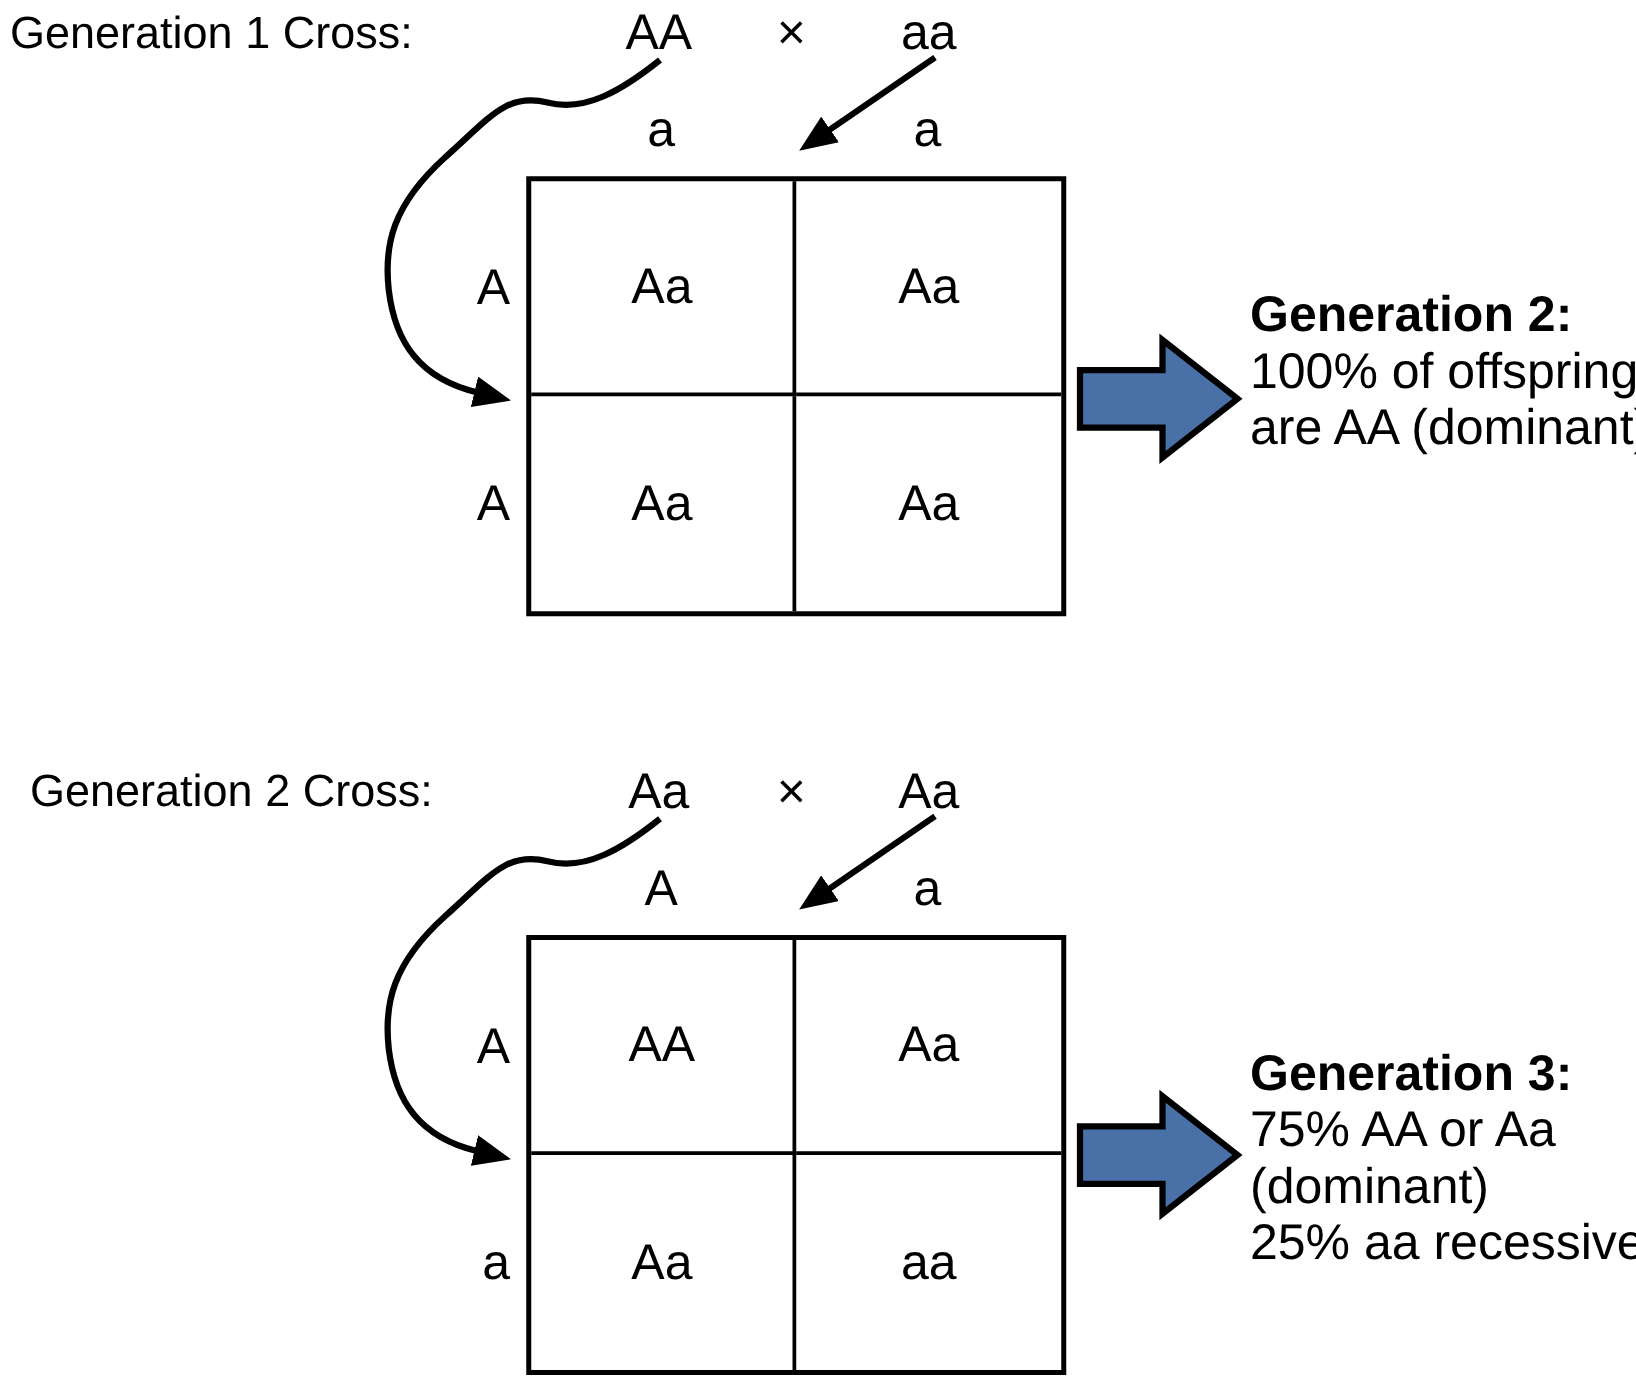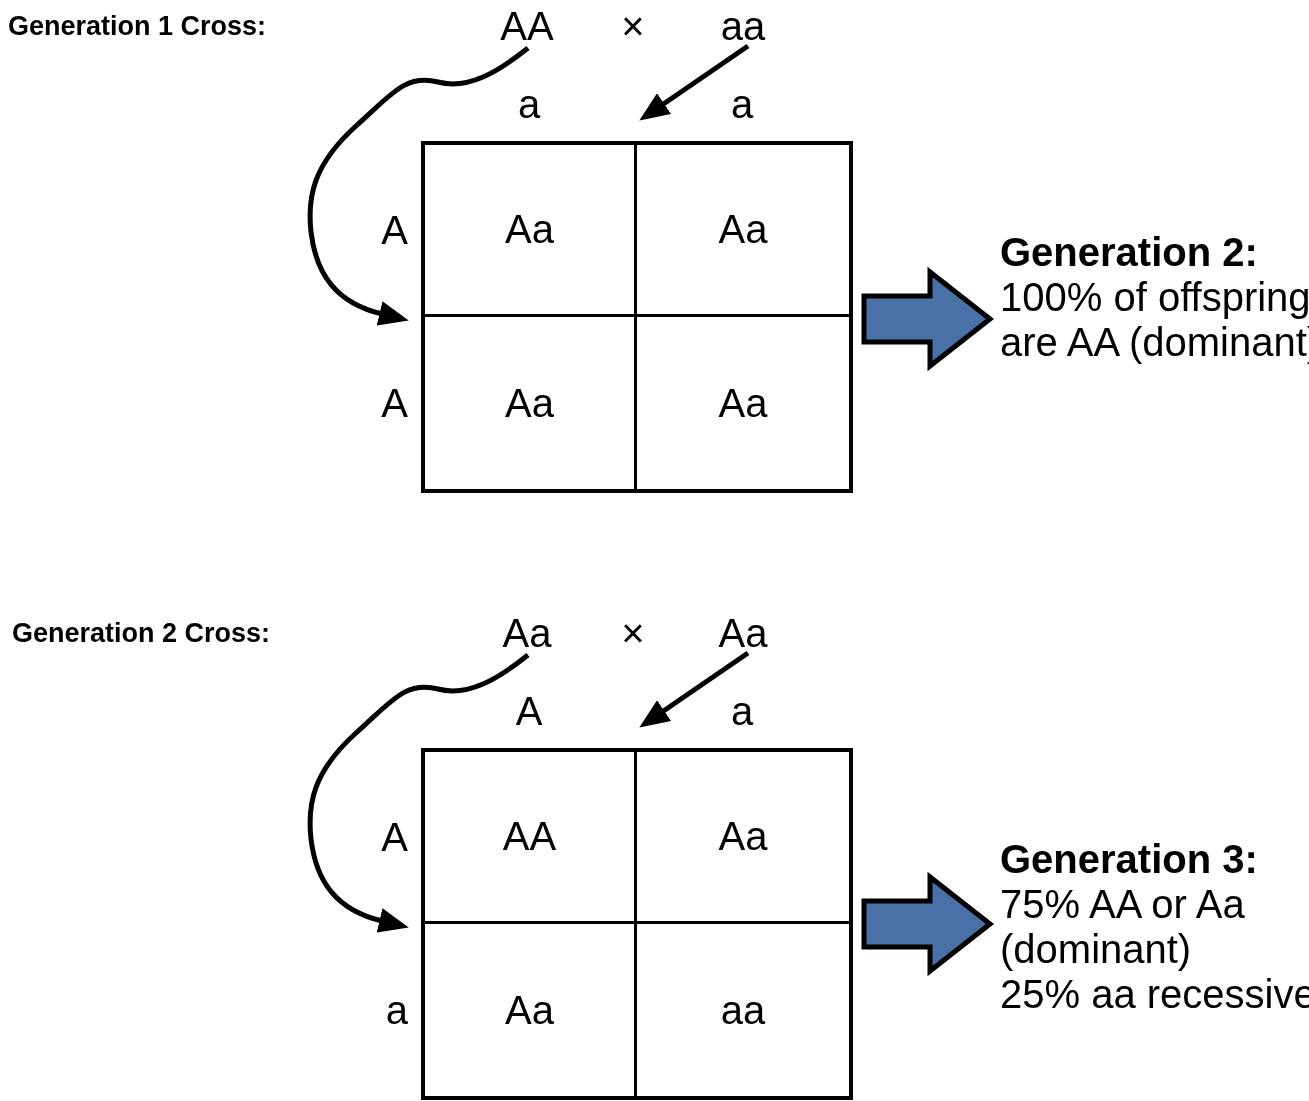--- a/index.html
+++ b/index.html
@@ -7,22 +7,22 @@
     position: relative;
     width: 1309px;
     height: 1101px;
     background: #ffffff;
     font-family: "Liberation Sans", "DejaVu Sans", sans-serif;
     color: #000000;
     overflow: hidden;
   }
   .abs { position: absolute; }
   .title {
-    font-size: 27px;
-    font-weight: bold;
+    font-size: 36px;
+    font-weight: normal;
     line-height: 48px;
     white-space: nowrap;
   }
   .genotype {
     font-size: 40px;
     line-height: 48px;
     white-space: nowrap;
   }
   .centered { transform: translateX(-50%); }
   .rowlabel {
@@ -91,21 +91,21 @@
         <span>Aa</span>
       </div>
   </div>
 
   <div class="abs result-block" style="left:1000px; top:230px;">
     <div class="result-title">Generation 2:</div>
     <div>100% of offspring</div>
     <div>are AA (dominant)</div>
   </div>
 
-  <div class="abs title" style="left:12px; top:609px;">Generation 2 Cross:</div>
+  <div class="abs title" style="left:24px; top:609px;">Generation 2 Cross:</div>
 
   <div class="abs genotype centered" style="left:527px; top:609px;">Aa</div>
   <div class="abs genotype centered" style="left:633px; top:609px;">×</div>
   <div class="abs genotype centered" style="left:743px; top:609px;">Aa</div>
 
   <div class="abs genotype centered" style="left:529px; top:687px;">A</div>
   <div class="abs genotype centered" style="left:742px; top:687px;">a</div>
 
   <div class="abs rowlabel" style="left:308px; top:813px;">A</div>
   <div class="abs rowlabel" style="left:308px; top:986px;">a</div>

